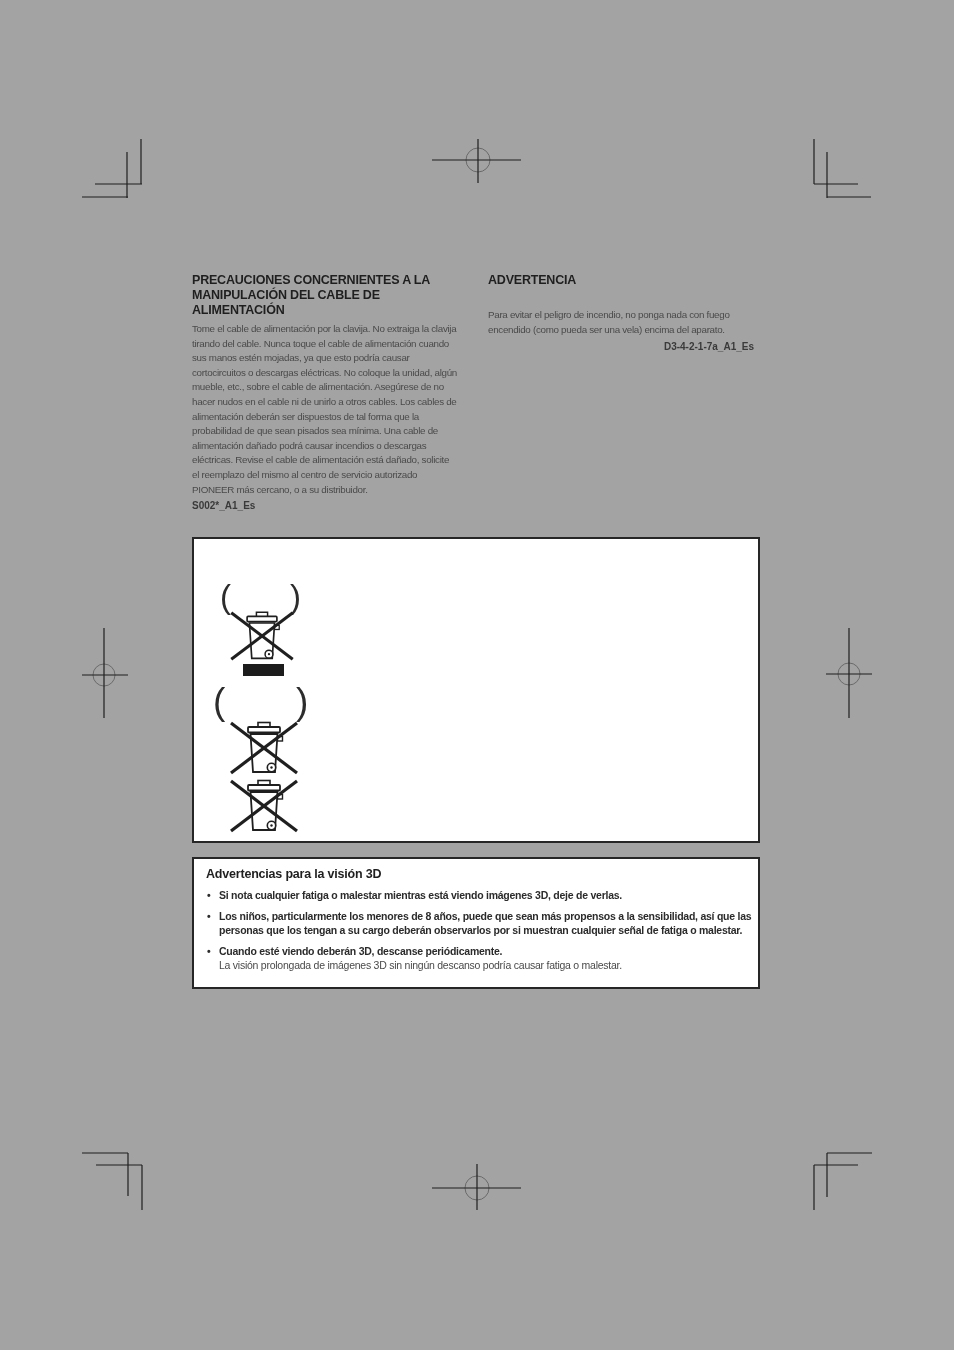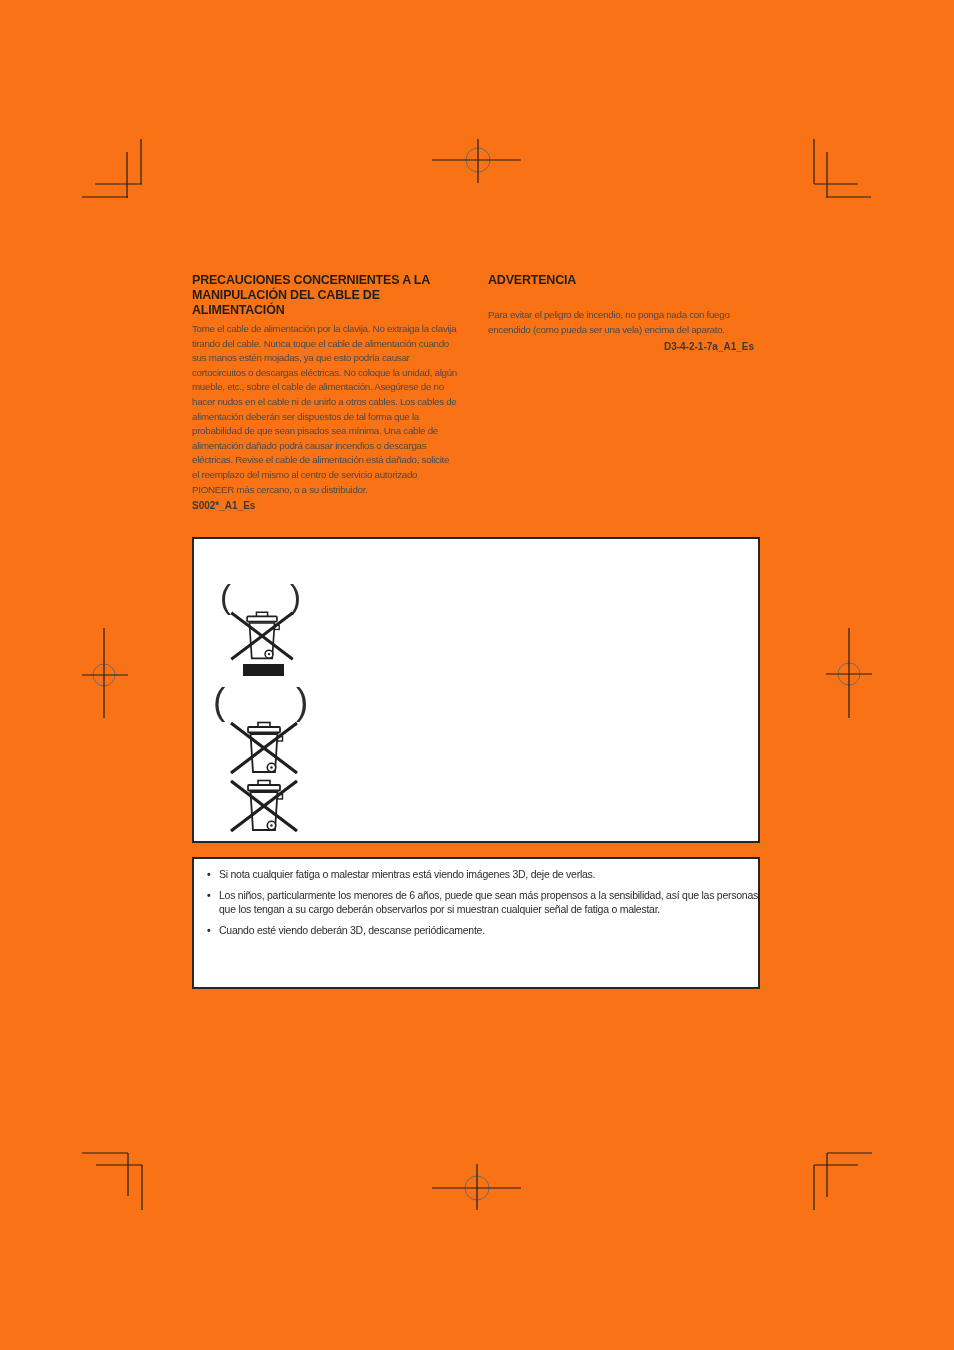--- a/index.html
+++ b/index.html
@@ -1,17 +1,17 @@
 <!DOCTYPE html>
 <html><head>
 <meta charset="utf-8">
 <style>
   html,body{margin:0;padding:0;background:#ffffff;}
   .sheet{
-    position:relative;width:954px;height:1350px;background:#f97316;overflow:hidden;
+    position:relative;width:954px;height:1350px;background:#a3a3a3;overflow:hidden;
     font-family:"Liberation Sans",sans-serif;color:#232323;
   }
   .mark{position:absolute;}
   .mark line{stroke:#1f1f1f;stroke-width:1.2;}
   .mark circle{fill:none;stroke:#6a6a6a;stroke-width:1;}
 
   
   .col{position:absolute;top:273px;}
   .col-left{left:192px;width:266px;}
   .col-right{left:488px;width:268px;}
@@ -47,21 +47,21 @@
     position:absolute;left:192px;top:857px;width:568px;height:132px;
     border:2px solid #262626;box-sizing:border-box;background:#fff;
     padding:8px 12px 0 12px;
   }
   .warn3d-box h3{
     margin:0 0 7px 0;font-size:12.5px;font-weight:bold;color:#1f1f1f;letter-spacing:-0.2px;
   }
   .bullet{position:relative;padding-left:13px;margin-bottom:6px;width:547px;}
   .dot{position:absolute;left:1px;top:0;font-size:10.5px;font-weight:bold;color:#2b2b2b;line-height:14.5px;}
   .bt{font-size:10.5px;line-height:14.5px;letter-spacing:-0.25px;}
-  .bt .b{font-weight:normal;color:#2b2b2b;}
+  .bt .b{font-weight:bold;color:#2b2b2b;}
   .bt .n{display:block;font-weight:normal;color:#4a4a4a;}
 
   .defs-hidden{position:absolute;width:0;height:0;overflow:hidden;}
 </style>
 </head>
 <body>
 
 <div class="sheet">
 
   <svg class="defs-hidden" aria-hidden="true">
@@ -153,35 +153,37 @@
     <span class="paren p2c">)</span>
     <svg class="bin bin2" viewBox="0 0 70 58">
         <use href="#weee-bin"></use>
       </svg>
     <svg class="bin bin3" viewBox="0 0 70 58">
         <use href="#weee-bin"></use>
       </svg>
   </div>
 
   <div class="warn3d-box">
+    <h3>Advertencias para la visión 3D</h3>
     <div class="bullet">
       <span class="dot">•</span>
       <div class="bt">
         <span class="b">Si nota cualquier fatiga o malestar mientras está viendo imágenes 3D, deje de verlas.</span>
         <span class="n"></span>
       </div>
     </div>
     <div class="bullet">
       <span class="dot">•</span>
       <div class="bt">
-        <span class="b">Los niños, particularmente los menores de 6 años, puede que sean más propensos a la sensibilidad, así que las personas que los tengan a su cargo deberán observarlos por si muestran cualquier señal de fatiga o malestar.</span>
+        <span class="b">Los niños, particularmente los menores de 8 años, puede que sean más propensos a la sensibilidad, así que las personas que los tengan a su cargo deberán observarlos por si muestran cualquier señal de fatiga o malestar.</span>
         <span class="n"></span>
       </div>
     </div>
     <div class="bullet">
       <span class="dot">•</span>
       <div class="bt">
         <span class="b">Cuando esté viendo deberán 3D, descanse periódicamente.</span>
+        <span class="n">La visión prolongada de imágenes 3D sin ningún descanso podría causar fatiga o malestar.</span>
       </div>
     </div>
   </div>
 
 </div>
 
 </body></html>

